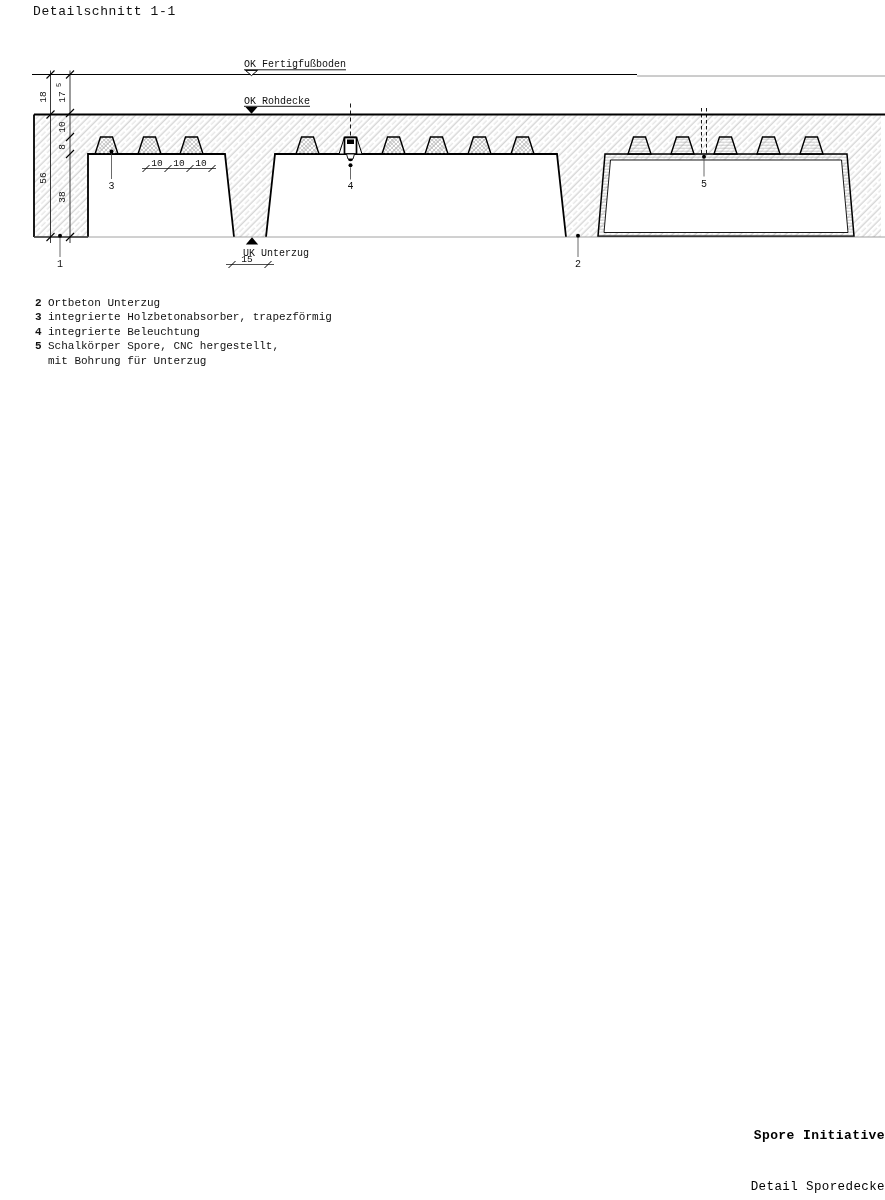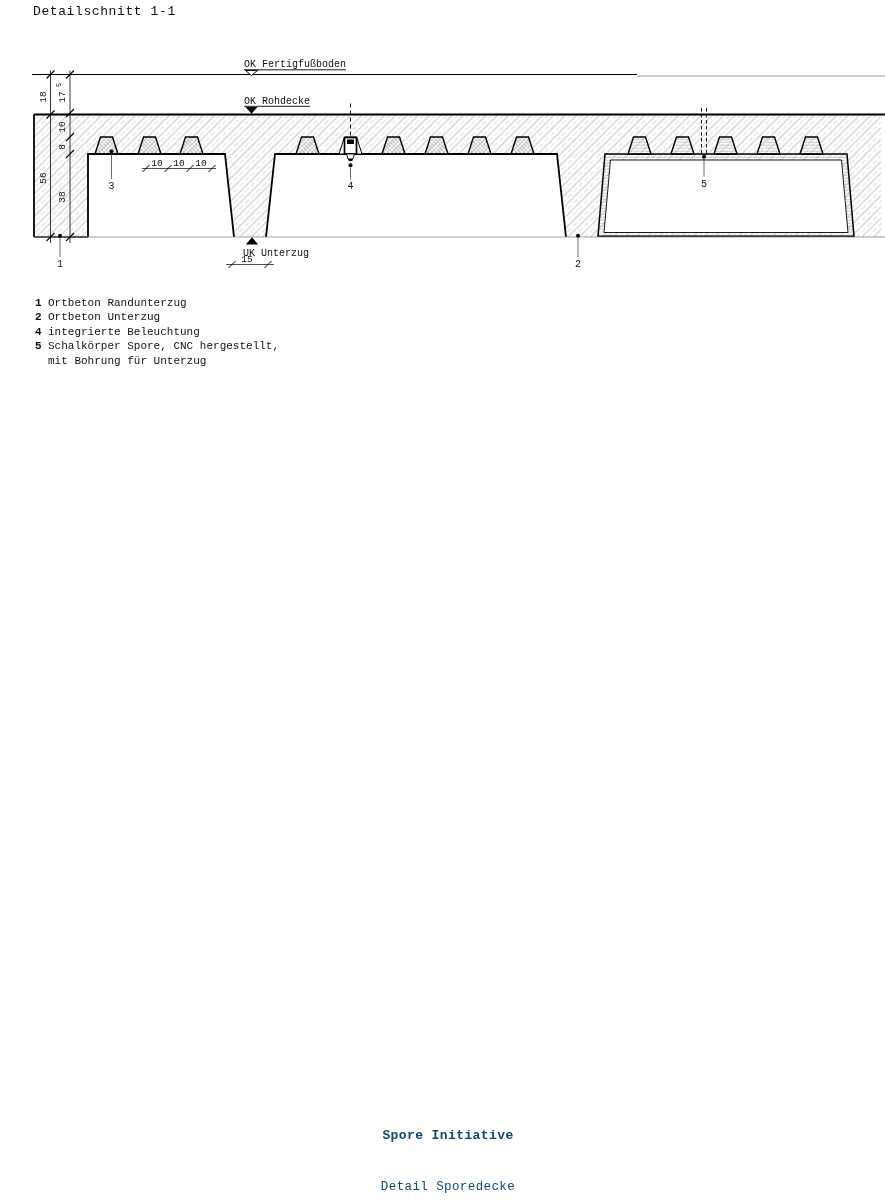--- a/index.html
+++ b/index.html
@@ -8,21 +8,21 @@
   .title{position:absolute;left:33px;top:4px;font-size:13px;letter-spacing:0.6px;color:#111;}
   svg{position:absolute;left:0;top:0;}
   svg text{font-family:"Liberation Mono","DejaVu Sans Mono",monospace;fill:#111;}
   .lvl{font-size:10px;}
   .dim{font-size:9.5px;}
   .dimsup{font-size:7px;}
   .co{font-size:10px;}
   .legend{position:absolute;left:35px;top:296px;font-size:11px;line-height:14.4px;color:#111;}
   .legend .row{white-space:pre;}
   .legend .num{display:inline-block;width:13px;font-weight:bold;}
-  .footer{position:absolute;left:11px;right:0;top:1128px;text-align:center;color:#0c4a6e;}
+  .footer{position:absolute;left:11px;right:0;top:1128px;text-align:right;color:#000000;}
   .footer .proj{font-size:13px;font-weight:bold;letter-spacing:0.4px;}
   .footer .sheet{font-size:12.5px;letter-spacing:0.4px;margin-top:37px;}
 </style>
 </head>
 <body>
 
 <div class="page">
 
   <div class="title">Detailschnitt 1-1</div>
 
@@ -185,22 +185,22 @@
       <text class="co" x="350.5" y="189" text-anchor="middle">4</text>
     </g>
     <g>
       <circle cx="704" cy="156.8" r="2" fill="#000"></circle>
       <line x1="704" y1="158.8" x2="704" y2="176.5" stroke="#444" stroke-width="0.8"></line>
       <text class="co" x="704" y="186.5" text-anchor="middle">5</text>
     </g>
   </svg>
 
   <div class="legend">
-    <div class="row"><span class="num">1</span><span>Ortbeton Randunterzug</span></div>
     <div class="row"><span class="num">2</span><span>Ortbeton Unterzug</span></div>
+    <div class="row"><span class="num">3</span><span>integrierte Holzbetonabsorber, trapezförmig</span></div>
     <div class="row"><span class="num">4</span><span>integrierte Beleuchtung</span></div>
     <div class="row"><span class="num">5</span><span>Schalkörper Spore, CNC hergestellt,</span></div>
     <div class="row"><span class="num"></span><span>mit Bohrung für Unterzug</span></div>
   </div>
 
   <div class="footer">
     <div class="proj">Spore Initiative</div>
     <div class="sheet">Detail Sporedecke</div>
   </div>
 

